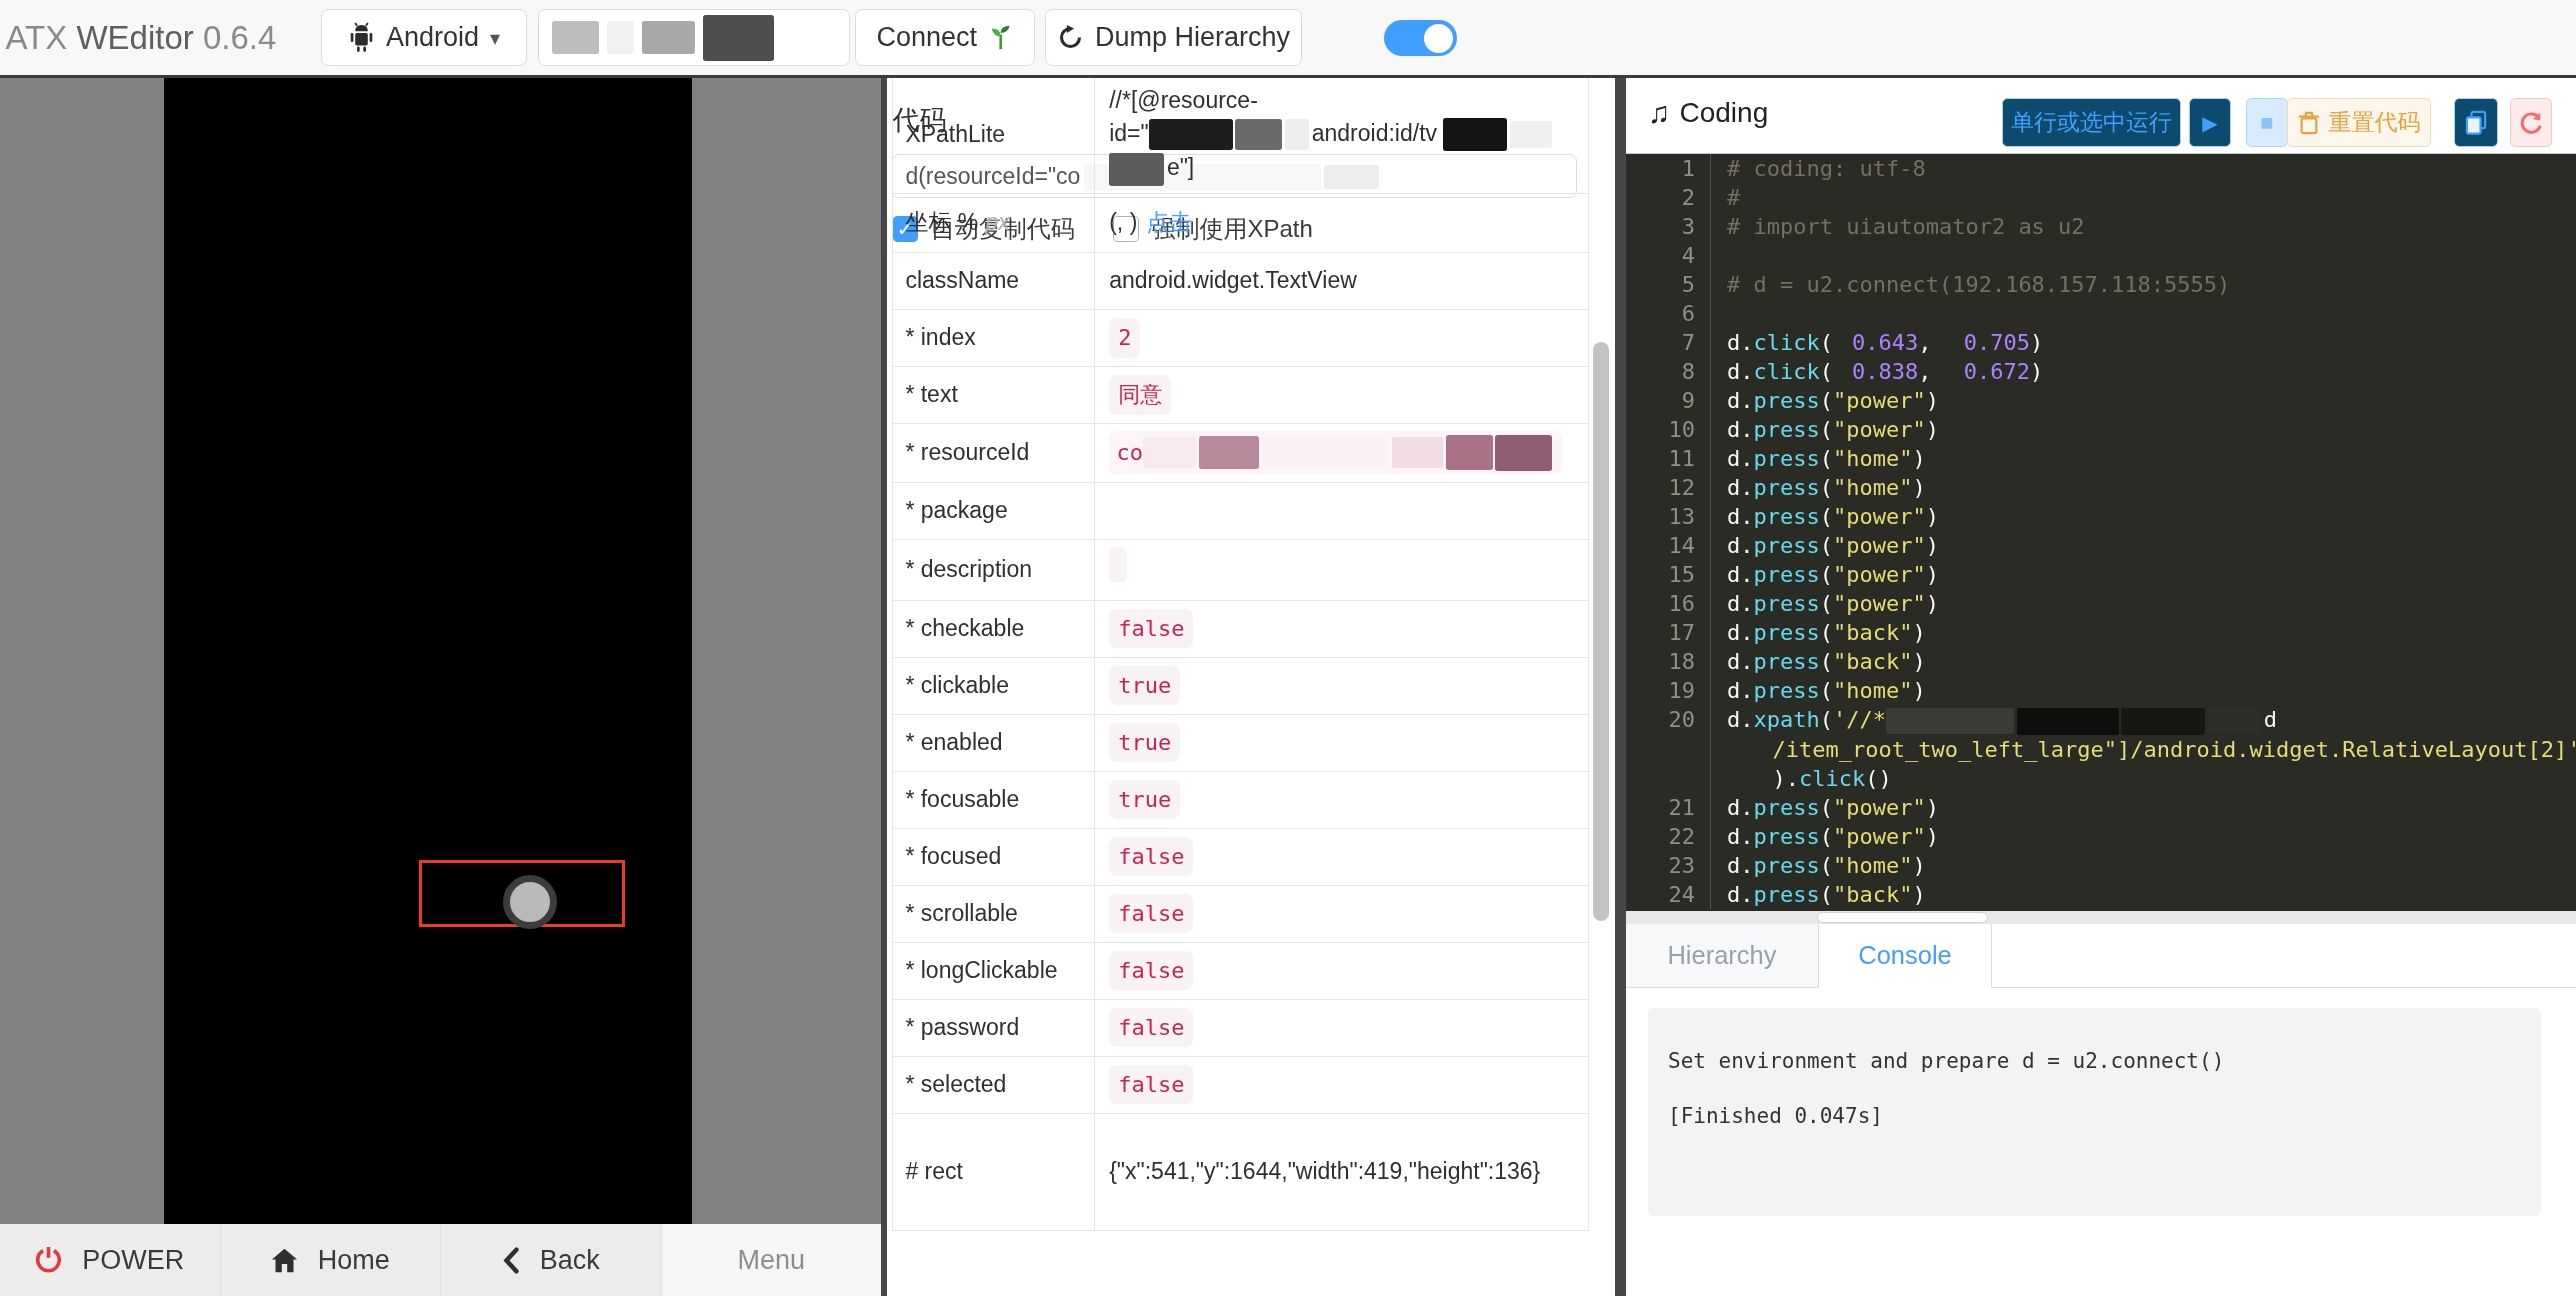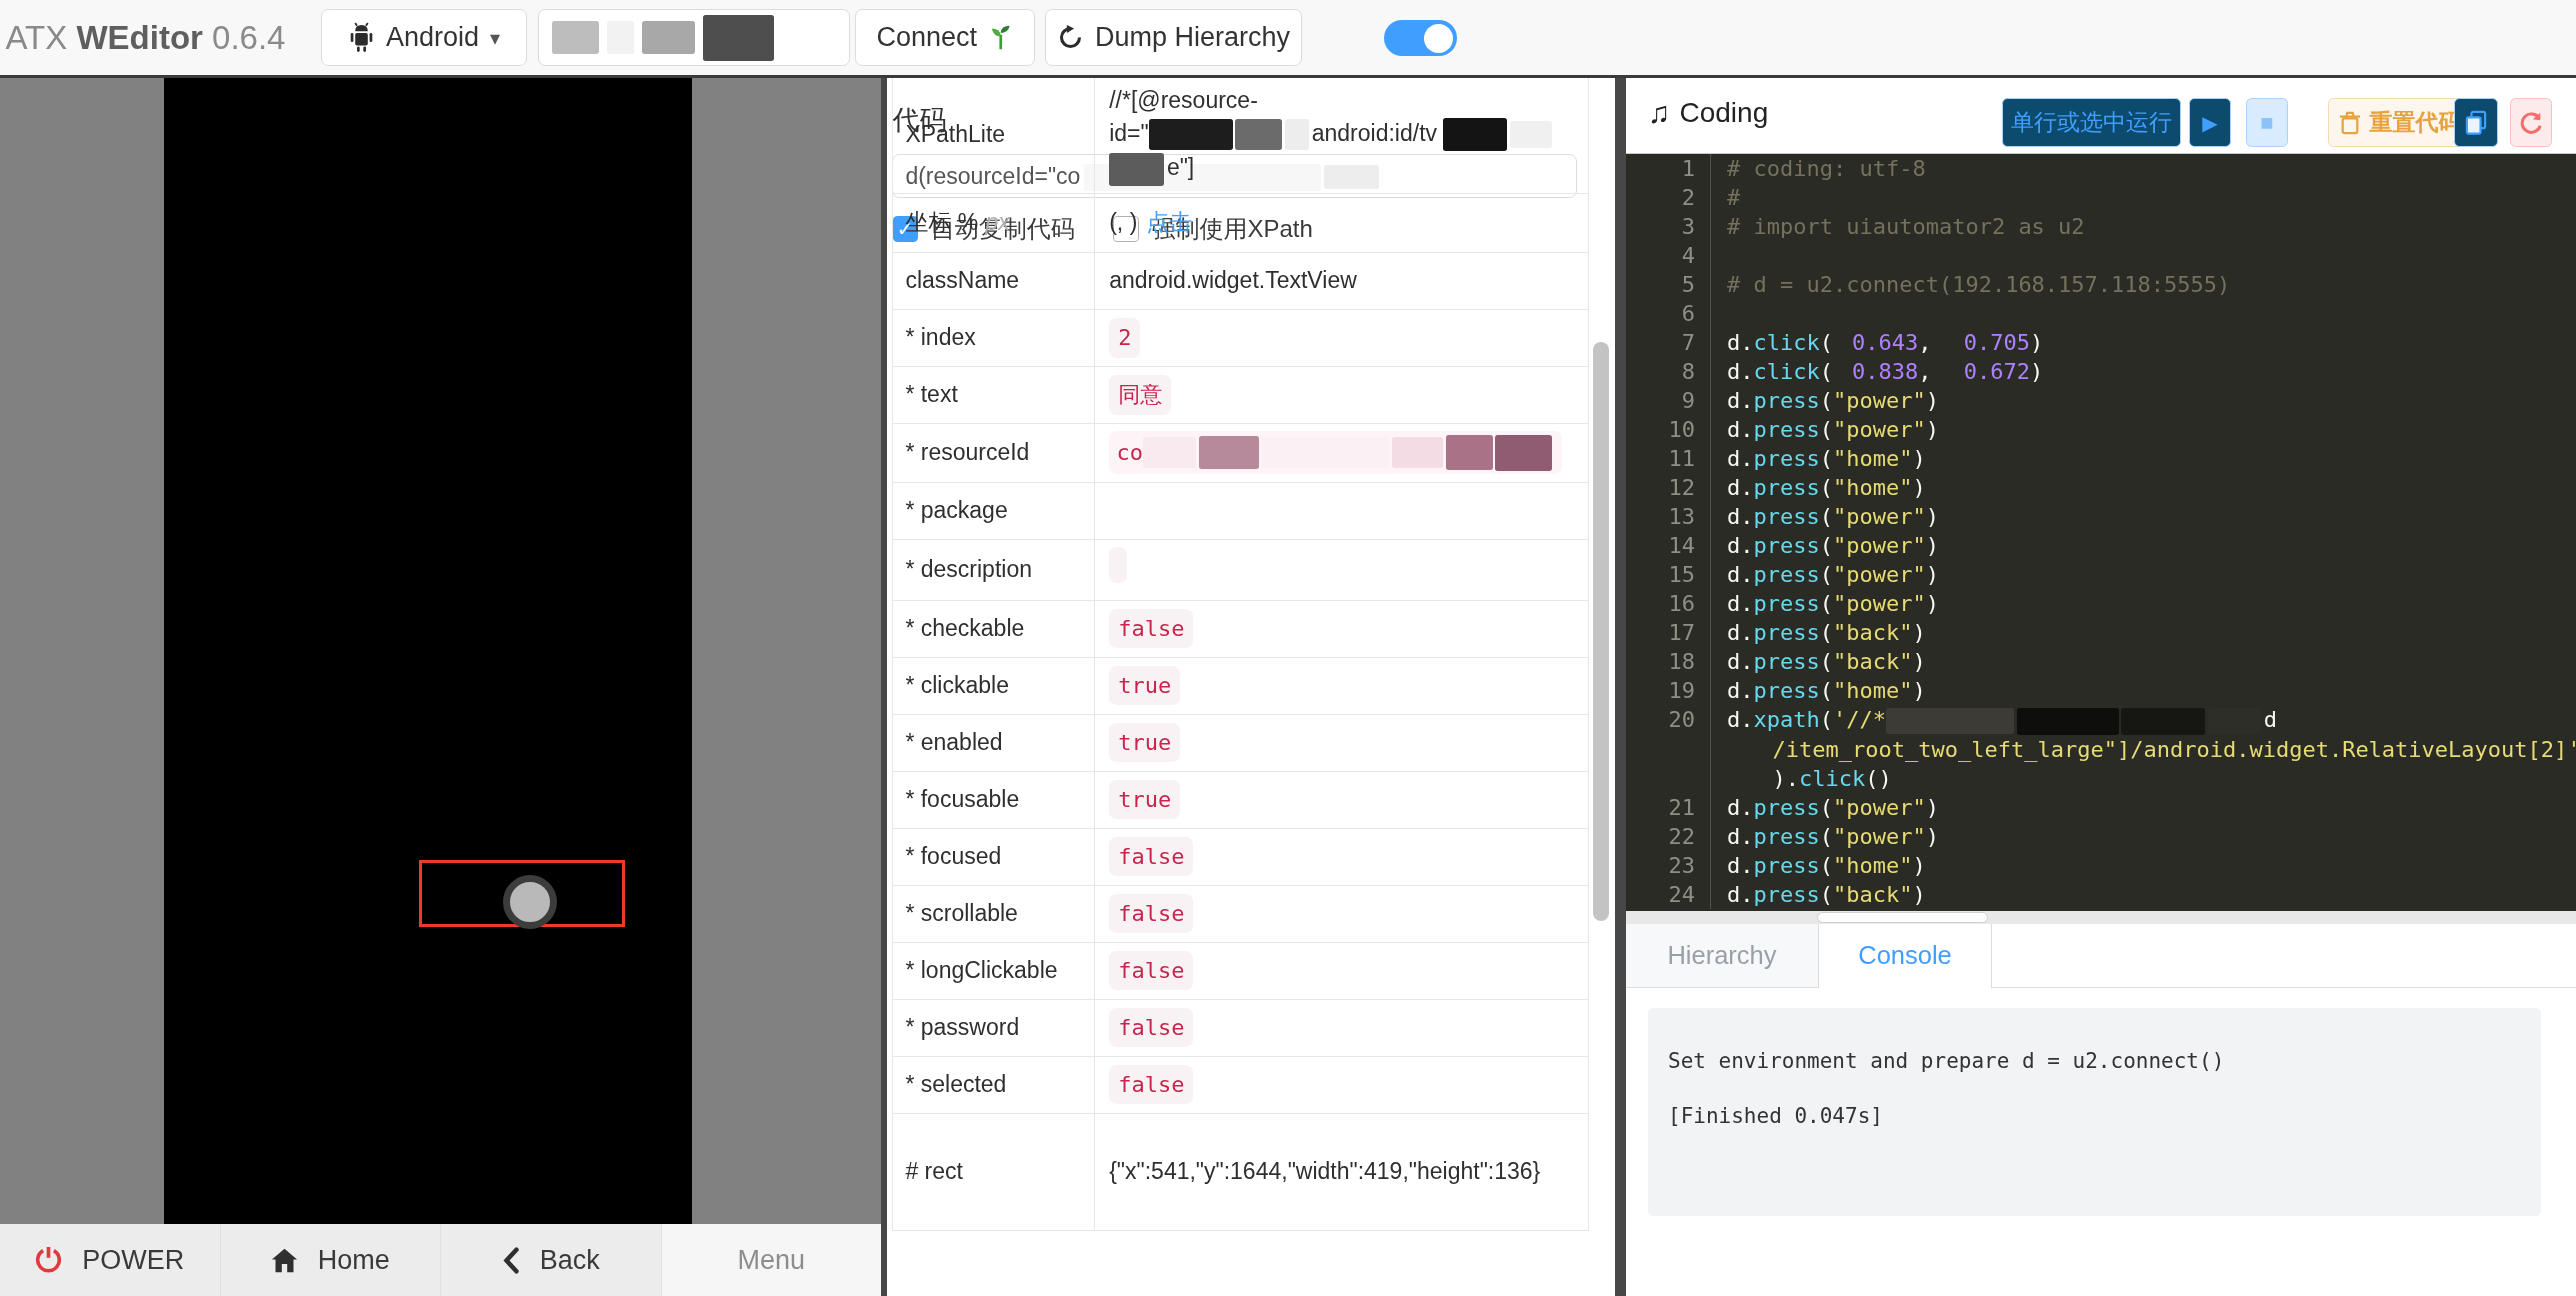--- a/index.html
+++ b/index.html
@@ -2,21 +2,21 @@
 <html style="font-size:14.6px"><head>
 <meta charset="utf-8">
 <style>
   html,body{margin:0;padding:0;background:#fff;}
   body{width:2576px;height:1296px;position:relative;overflow:hidden;
        font-family:"Liberation Sans",sans-serif;color:#303133;}
   
   .navbar{position:absolute;left:0;top:0;width:2576px;height:75px;background:#f8f8f8;
           border-bottom:3.6px solid #3a3a3a;display:flex;align-items:center;}
   .brand{margin-left:5.5px;font-size:33px;color:#8a8a8a;white-space:nowrap;}
-  .brand b{color:#5f5f5f;font-weight:bold;}
+  .brand b{color:#5f5f5f;font-weight:normal;}
   .nav-btn{height:57px;background:#fff;border:1.8px solid #dcdcdc;border-radius:7.3px;
            display:flex;align-items:center;justify-content:center;font-size:27px;color:#333;
            box-sizing:border-box;gap:11px;}
   #btn-android{position:absolute;left:321px;top:9px;width:206px;}
   #device-input{position:absolute;left:538px;top:9px;width:312px;justify-content:flex-start;padding-left:12.8px;gap:5.5px;}
   #btn-connect{position:absolute;left:855px;top:9px;width:180px;}
   #btn-dump{position:absolute;left:1045px;top:9px;width:257px;}
   .nav-label{position:absolute;top:50%;transform:translateY(-50%);font-size:27px;}
   #lbl-static{left:1316px;color:#303133;}
   #lbl-realtime{left:1479px;color:#409eff;}
@@ -71,21 +71,21 @@
   .note-icon{font-size:30px;}
   .tool{position:absolute;top:20px;height:49px;border-radius:5.5px;box-sizing:border-box;
         display:flex;align-items:center;justify-content:center;font-size:23px;}
   .tool.blue{background:#0c4a6e;border:1.8px solid #a9d3fd;color:#409eff;}
   .tool.bluefill{background:#d9ecff;border:1.8px solid #a9d3fd;color:#8ac2f9;}
   .tool.orange{background:#fdf6ec;border:1.8px solid #f5dab1;color:#e6a23c;gap:9px;}
   .tool.red{background:#fdeaea;border:1.8px solid #f8c2c2;color:#f56c6c;}
   #t-run{left:376px;width:179px;}
   #t-play{left:563px;width:42px;font-size:20px;}
   #t-stop{left:620px;width:42px;font-size:22px;}
-  #t-reset{left:702px;width:144px;font-weight:bold;}
+  #t-reset{left:661px;width:144px;}
   #t-copy{left:828px;width:44px;}
   #t-refresh{left:884px;width:42px;}
   .editor{position:absolute;left:0;top:75px;width:950px;height:758px;background:#2b2b25;
           border-top:1.8px solid #c9c9c9;overflow:hidden;}
   .cline{display:flex;line-height:29px;font-family:"DejaVu Sans Mono",monospace;font-size:22px;white-space:pre;}
   .lnum{width:69px;min-width:69px;text-align:right;padding-right:14.6px;color:#8f8f84;
         border-right:1.8px solid #52524a;}
   .ltext{padding-left:16.4px;}
   .ltext.cont{padding-left:62px;}
   .tk-p{color:#f8f8f2;} .tk-f{color:#66d9ef;} .tk-s{color:#e6db74;}

